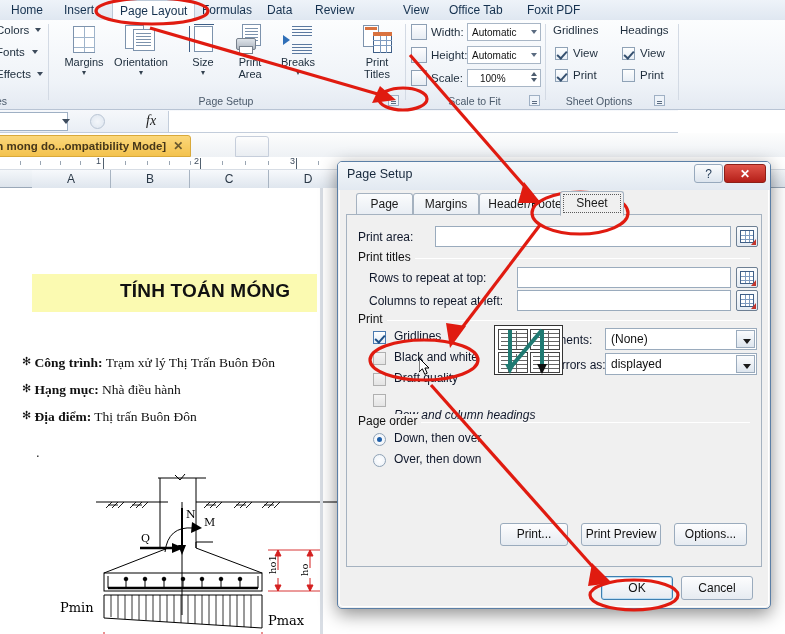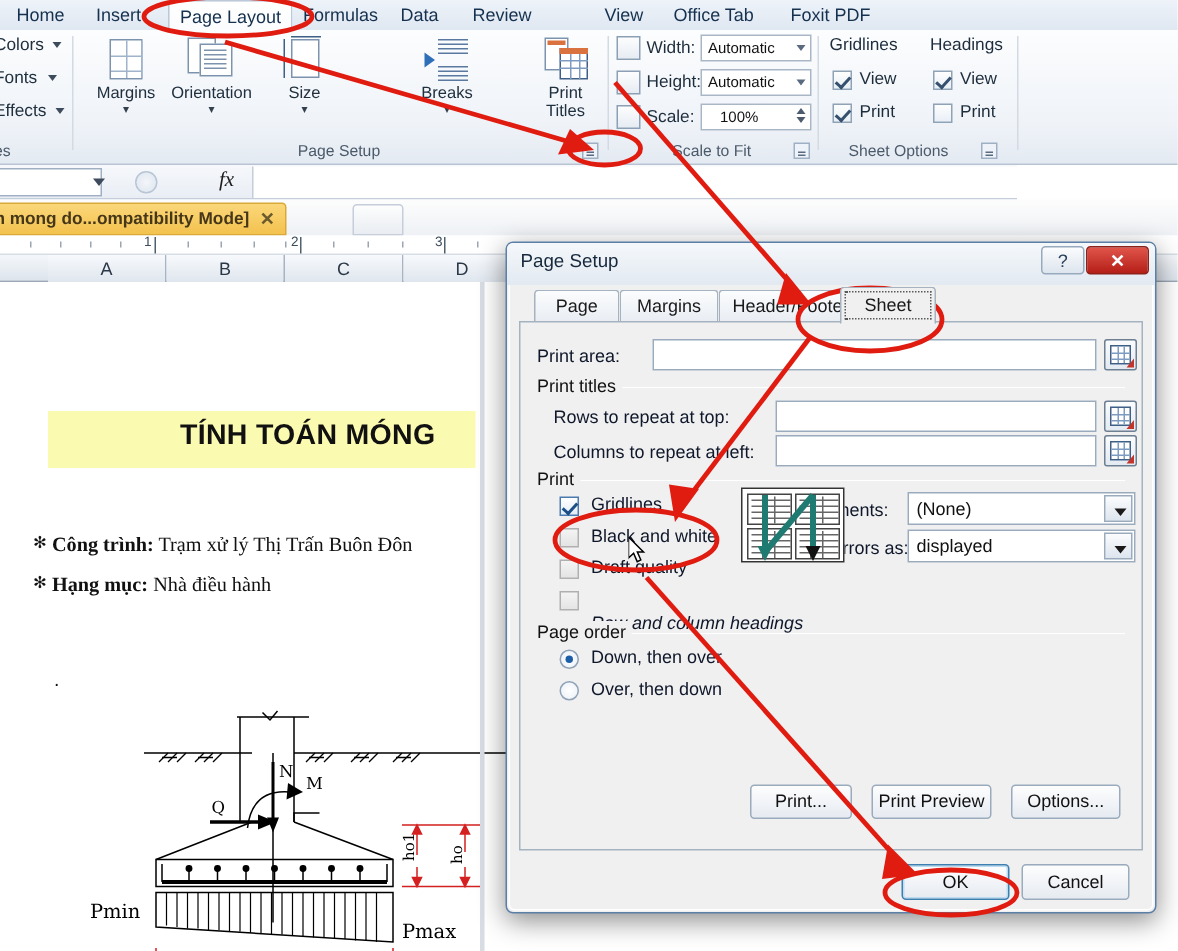--- a/index.html
+++ b/index.html
@@ -261,20 +261,29 @@
       <div class="bigbtn" style="left:131px; width:44px;">
         <div class="ico">
           <div class="ic-page" style="left:7px;top:2px;width:19px;height:26px;"></div>
           <div style="position:absolute;left:2px;top:2px;width:1px;height:26px;background:#3f5f87;"></div>
           <div style="position:absolute;left:7px;top:0px;width:20px;height:1px;background:#3f5f87;"></div>
         </div>
         <span class="lbl">Size</span>
         <span class="car">▾</span>
       </div>
 
+      <div class="bigbtn" style="left:176px; width:48px;">
+        <div class="ico">
+          <div class="ic-page" style="left:8px;top:0px;width:19px;height:22px;"></div>
+          <div class="ic-lines" style="left:11px;top:4px;width:13px;"></div>
+          <div style="position:absolute;left:2px;top:14px;width:20px;height:12px;background:linear-gradient(#dfe4ea,#aeb6bf);border:1px solid #76808c;border-radius:2px;"></div>
+          <div style="position:absolute;left:5px;top:22px;width:14px;height:8px;background:#fff;border:1px solid #76808c;"></div>
+        </div>
+        <span class="lbl" style="line-height:11.5px;">Print Area</span>
+      </div>
 
       <div class="bigbtn" style="left:224px; width:48px;">
         <div class="ico">
           <div style="position:absolute;left:10px;top:2px;width:20px;height:1px;background:#5b79a0;box-shadow:0 3px 0 #5b79a0,0 6px 0 #5b79a0,0 9px 0 #5b79a0;"></div>
           <div style="position:absolute;left:10px;top:20px;width:20px;height:1px;background:#5b79a0;box-shadow:0 3px 0 #5b79a0,0 6px 0 #5b79a0,0 9px 0 #5b79a0;"></div>
           <div style="position:absolute;left:1px;top:11px;width:0;height:0;border-top:5px solid transparent;border-bottom:5px solid transparent;border-left:7px solid #2f6fb8;"></div>
         </div>
         <span class="lbl">Breaks</span>
         <span class="car">▾</span>
       </div>
@@ -412,20 +421,25 @@
 
   <div class="docline" style="top:167px;">
     <span class="star">✻</span>
     <b>Công trình:</b>
     <span>Trạm xử lý Thị Trấn Buôn Đôn</span>
   </div>
   <div class="docline" style="top:194px;">
     <span class="star">✻</span>
     <b>Hạng mục:</b>
     <span>Nhà điều hành</span>
+  </div>
+  <div class="docline" style="top:221px;">
+    <span class="star">✻</span>
+    <b>Địa điểm:</b>
+    <span>Thị trấn Buôn Đôn</span>
   </div>
   <div id="dotline">.</div>
 
   <svg width="340" height="180" viewBox="0 0 340 180" style="position:absolute;left:0;top:272px;">
     <g stroke="#000" stroke-width="1" fill="none">
 
       <path d="M160 18 L160 88 M196 18 L196 88"></path>
       <path d="M158 18 L206 18"></path>
       <path d="M175 15 l5 5 l5 -6"></path>
 

